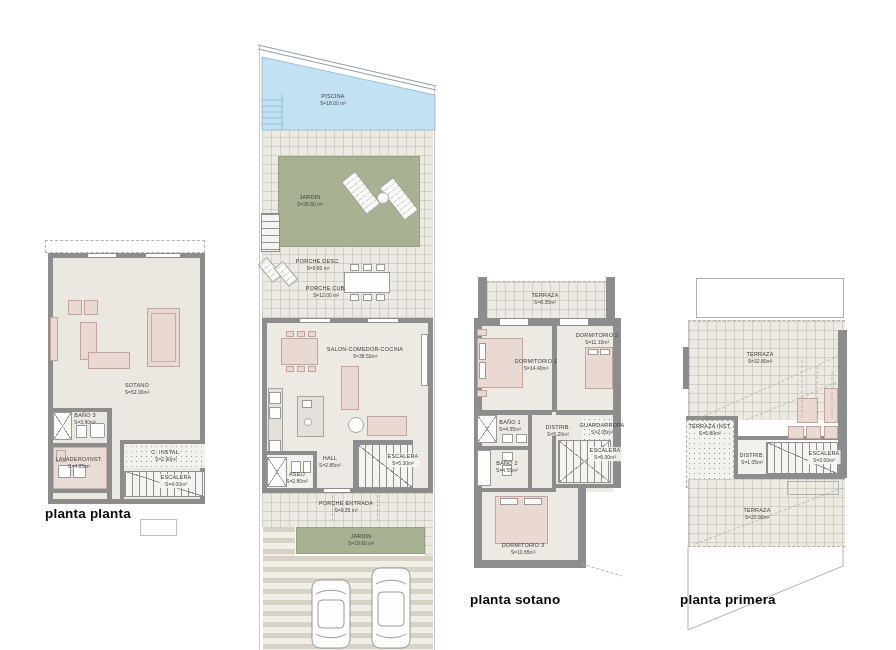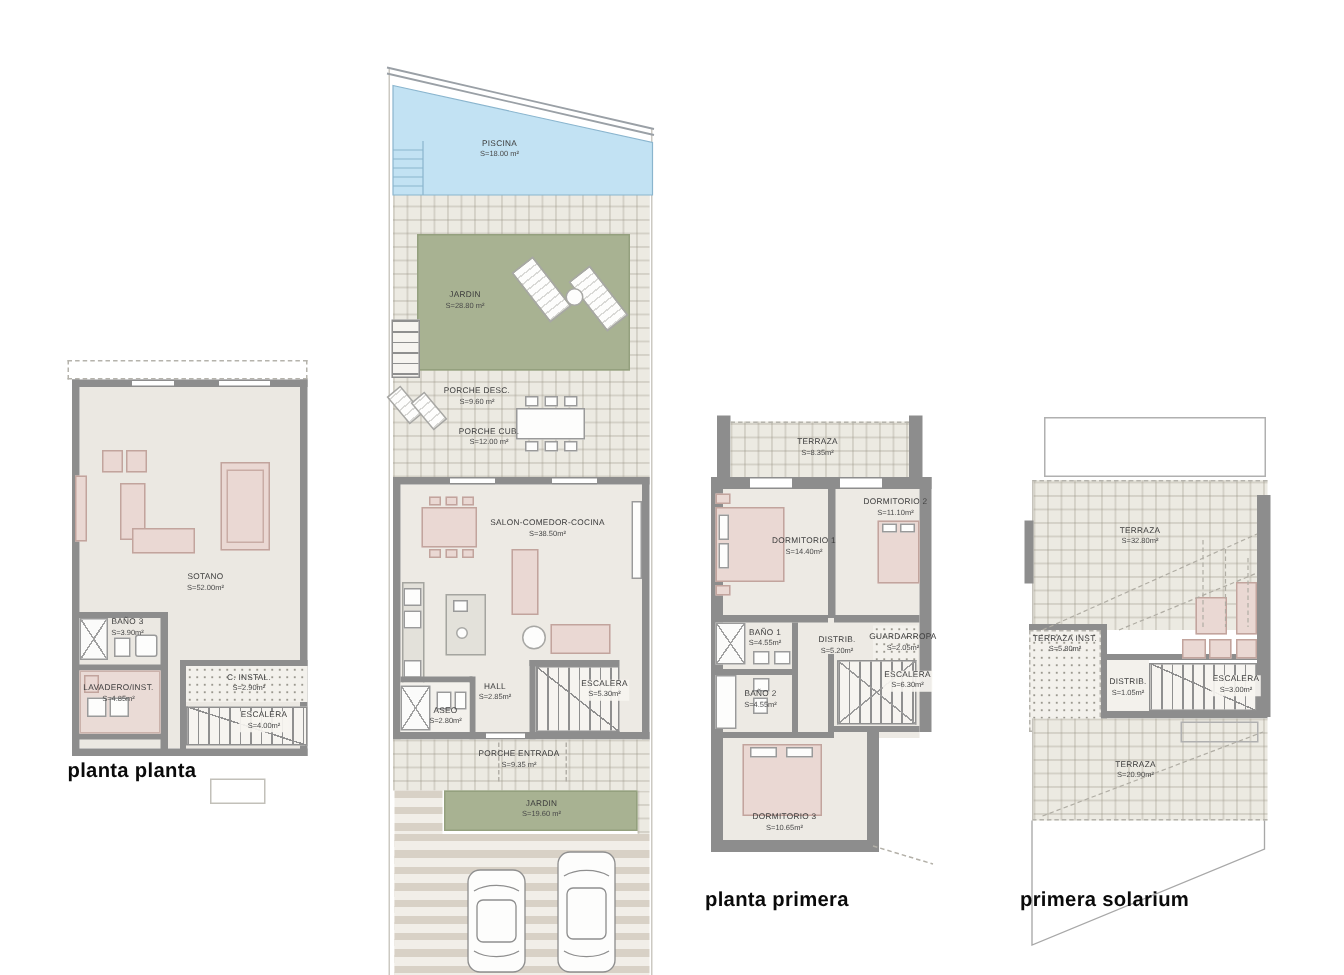--- a/index.html
+++ b/index.html
@@ -364,16 +364,16 @@
   <div class="rlabel onstairs" style="left:824px;top:457px">
     <span class="nm">ESCALERA</span>
     <span class="ar">S=3.00m²</span>
   </div>
   <div class="rlabel" style="left:757px;top:514px">
     <span class="nm">TERRAZA</span>
     <span class="ar">S=20.90m²</span>
   </div>
 
   <div class="ptitle" style="left:45px;top:506px">planta planta</div>
-  <div class="ptitle" style="left:470px;top:592px">planta primera</div>
-  <div class="ptitle" style="left:680px;top:592px">primera solarium</div>
+  <div class="ptitle" style="left:470px;top:592px">planta sotano</div>
+  <div class="ptitle" style="left:680px;top:592px">planta primera</div>
 
 </div>
 
 </body></html>

